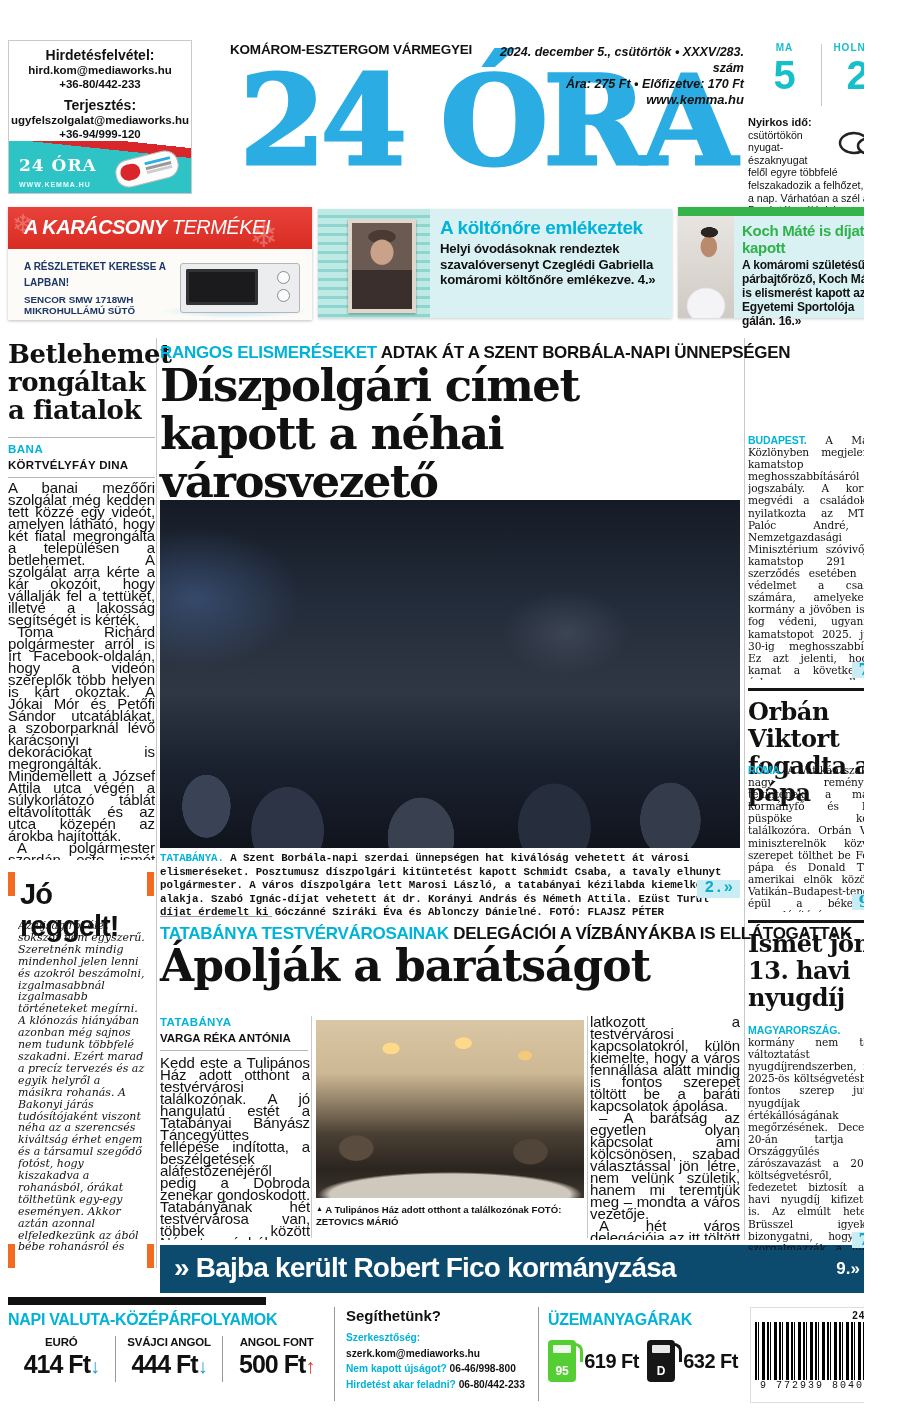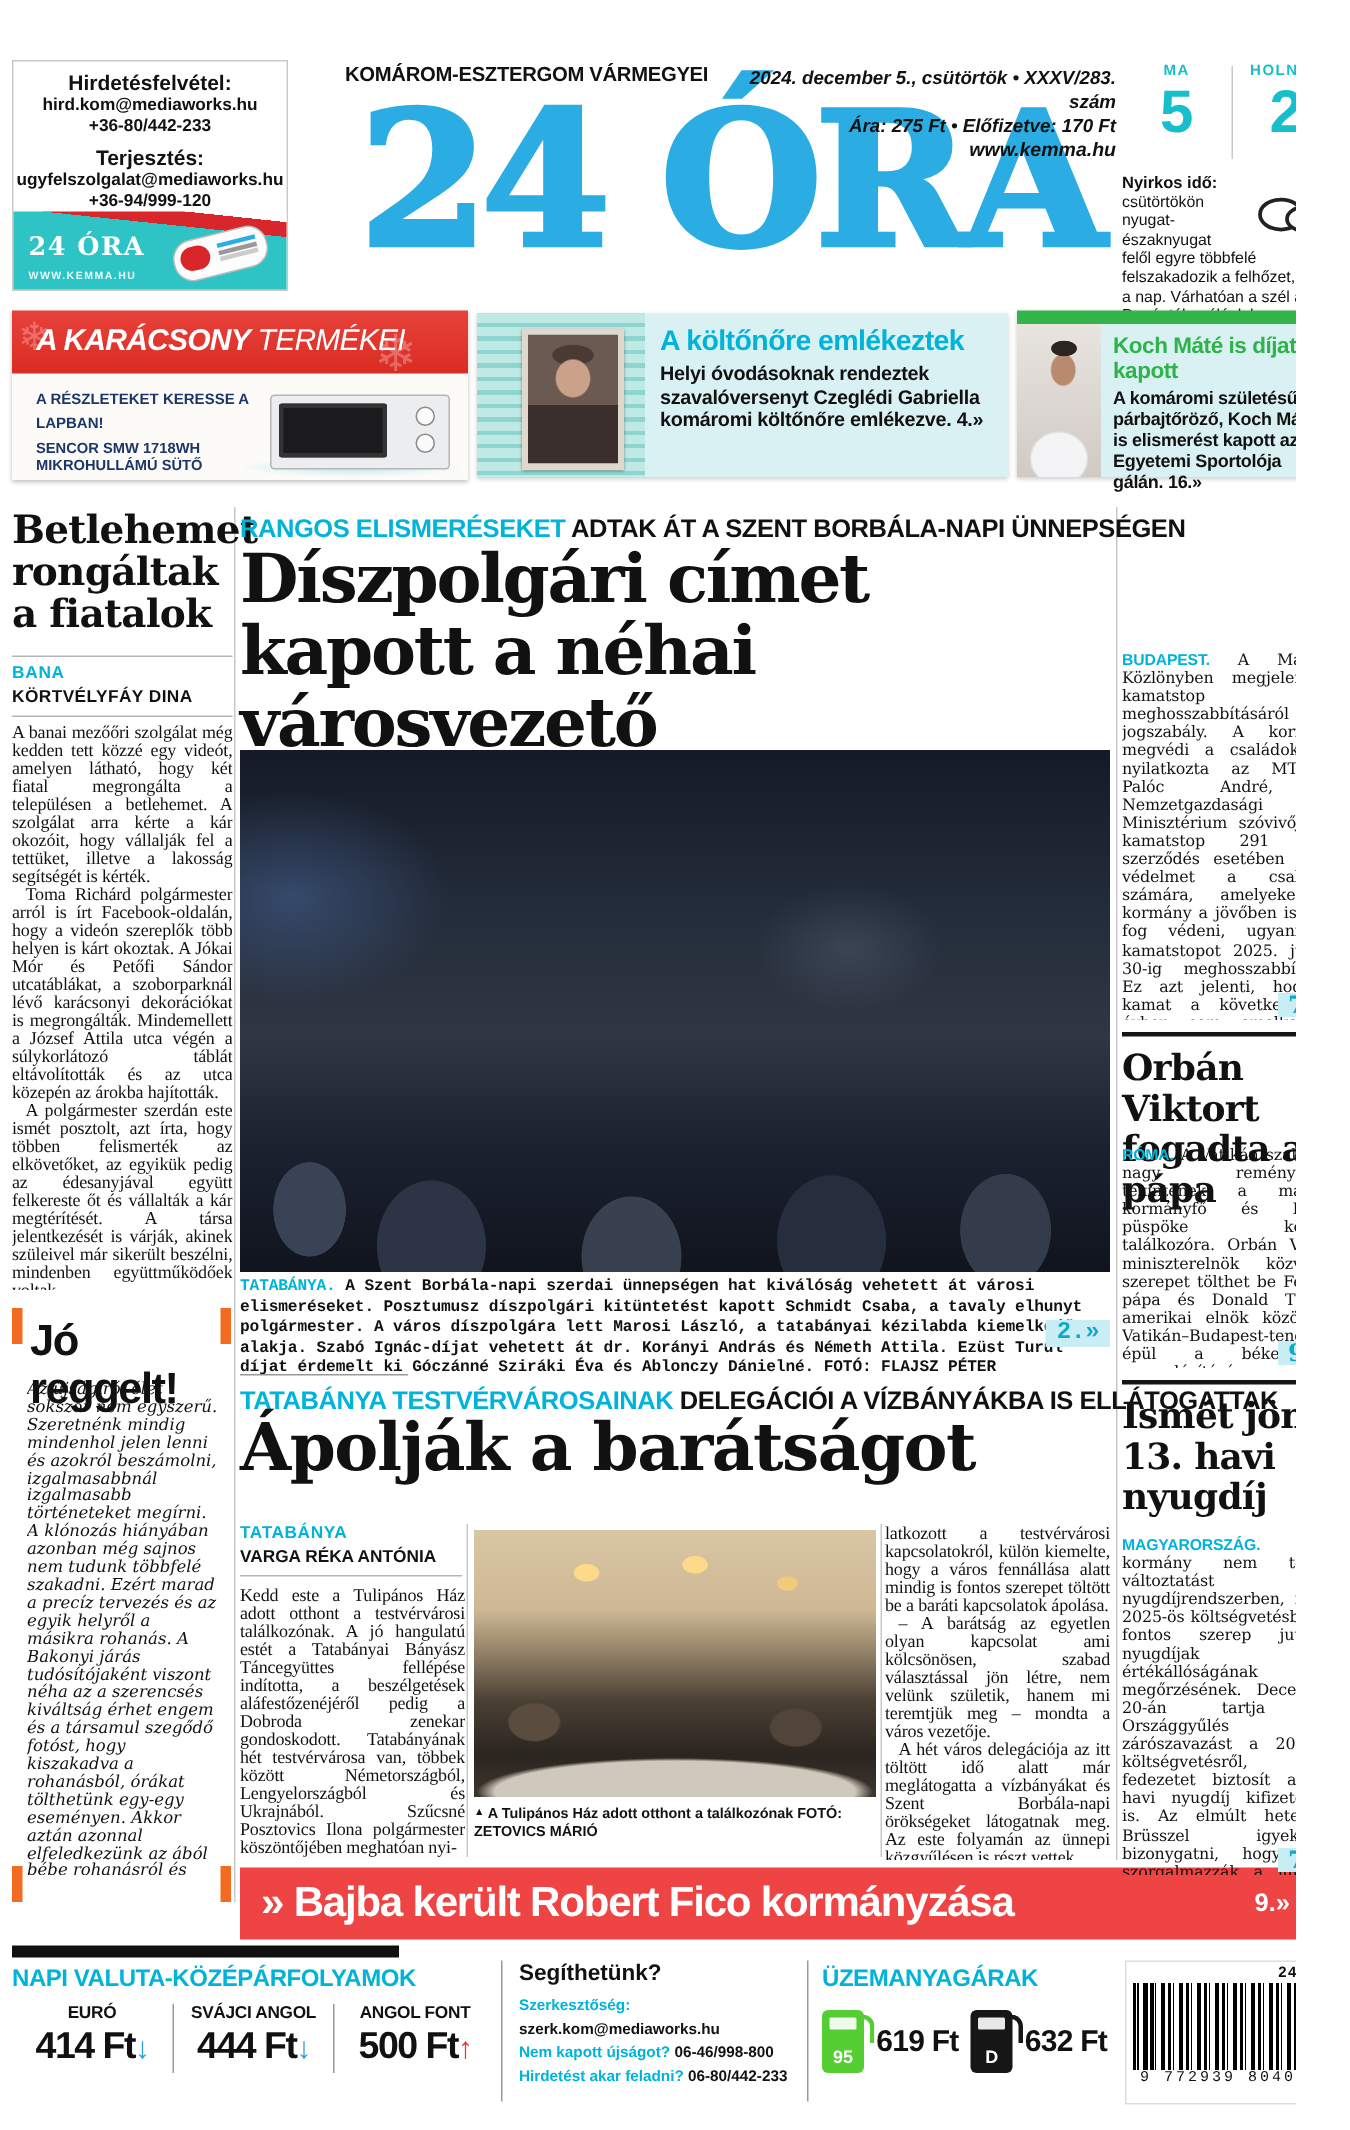--- a/index.html
+++ b/index.html
@@ -80,21 +80,21 @@
 
   
   .vline{width:1px;background:#c8c8c8;}
   .hline{height:1px;background:#b5b5b5;}
   .blkline{height:3px;background:#151515;}
 
   
   .lc-title{left:8px;top:340px;width:148px;font:700 26px/28px "DejaVu Serif",serif;letter-spacing:-0.5px;}
   .lc-loc{left:8px;top:443px;font-size:11.5px;font-weight:900;letter-spacing:.5px;}
   .lc-author{left:8px;top:459px;font-size:11.5px;font-weight:800;letter-spacing:.3px;}
-  .body-txt{font-family:Liberation Serif, serif;font-size:12px;line-height:12px;letter-spacing:-0.1px;}
+  .body-txt{font-family:Liberation Sans, sans-serif;font-size:15px;line-height:12px;letter-spacing:-0.1px;}
   .body-txt p{margin:0;}
   .body-txt p.ind{text-indent:9px;}
   .lc-body{left:8px;top:482px;width:147px;height:378px;}
 
   .morning{left:8px;top:872px;width:146px;height:396px;padding:0;}
   .corner{position:absolute;width:7px;height:24px;background:#f26b21;}
   .morning h2{margin:0;position:absolute;left:12px;top:6px;font:900 29px/32px "Liberation Sans",sans-serif;letter-spacing:-1px;}
   .morning .mbody{position:absolute;left:10px;top:48px;width:128px;height:330px;overflow:hidden;font:italic 11px/11.9px "DejaVu Serif",serif;}
 
   
@@ -129,21 +129,21 @@
     radial-gradient(16px 11px at 55% 13%,#ffd98a 0 50%,rgba(0,0,0,0) 56%),
     radial-gradient(13px 9px at 78% 20%,#f3c97a 0 50%,rgba(0,0,0,0) 56%),
     radial-gradient(200px 34px at 50% 98%,#cfc8bd 0 60%,rgba(0,0,0,0) 66%),
     radial-gradient(30px 22px at 15% 72%,#5a4c3e 0 55%,rgba(0,0,0,0) 60%),
     radial-gradient(30px 22px at 80% 74%,#51453a 0 55%,rgba(0,0,0,0) 60%),
     linear-gradient(180deg,#d9c6a4 0%,#cdb894 30%,#8a7a62 48%,#4a4034 64%,#2b2520 84%,#3c362e 100%);}
   .caption2{left:316px;top:1203px;width:268px;font-size:9.6px;font-weight:700;line-height:12px;}
   .caption2 .mark{font-size:7px;vertical-align:2px;}
 
   
-  .teaser{left:160px;top:1245px;width:712px;height:48px;background:#ef4444;color:#fff;}
+  .teaser{left:160px;top:1245px;width:712px;height:48px;background:#0c4a6e;color:#fff;}
   .teaser .tx{position:absolute;left:14px;top:7px;font-size:28px;font-weight:900;letter-spacing:-0.8px;}
   .teaser .pg{position:absolute;right:12px;top:14px;font-size:17px;font-weight:900;}
 
   
   .rc-title{left:748px;width:146px;font:700 24px/27px "DejaVu Serif",serif;letter-spacing:-0.5px;}
   .rc-body{left:748px;width:144px;font-family:"DejaVu Serif",serif;font-size:10.6px;line-height:12.1px;letter-spacing:-0.1px;text-align:justify;position:absolute;overflow:hidden;}
   .rc-body .loc{font-family:"Liberation Sans",sans-serif;color:#00b3d8;font-weight:900;font-size:10.5px;}
   .rcref{right:0;bottom:2px;}
 
   

